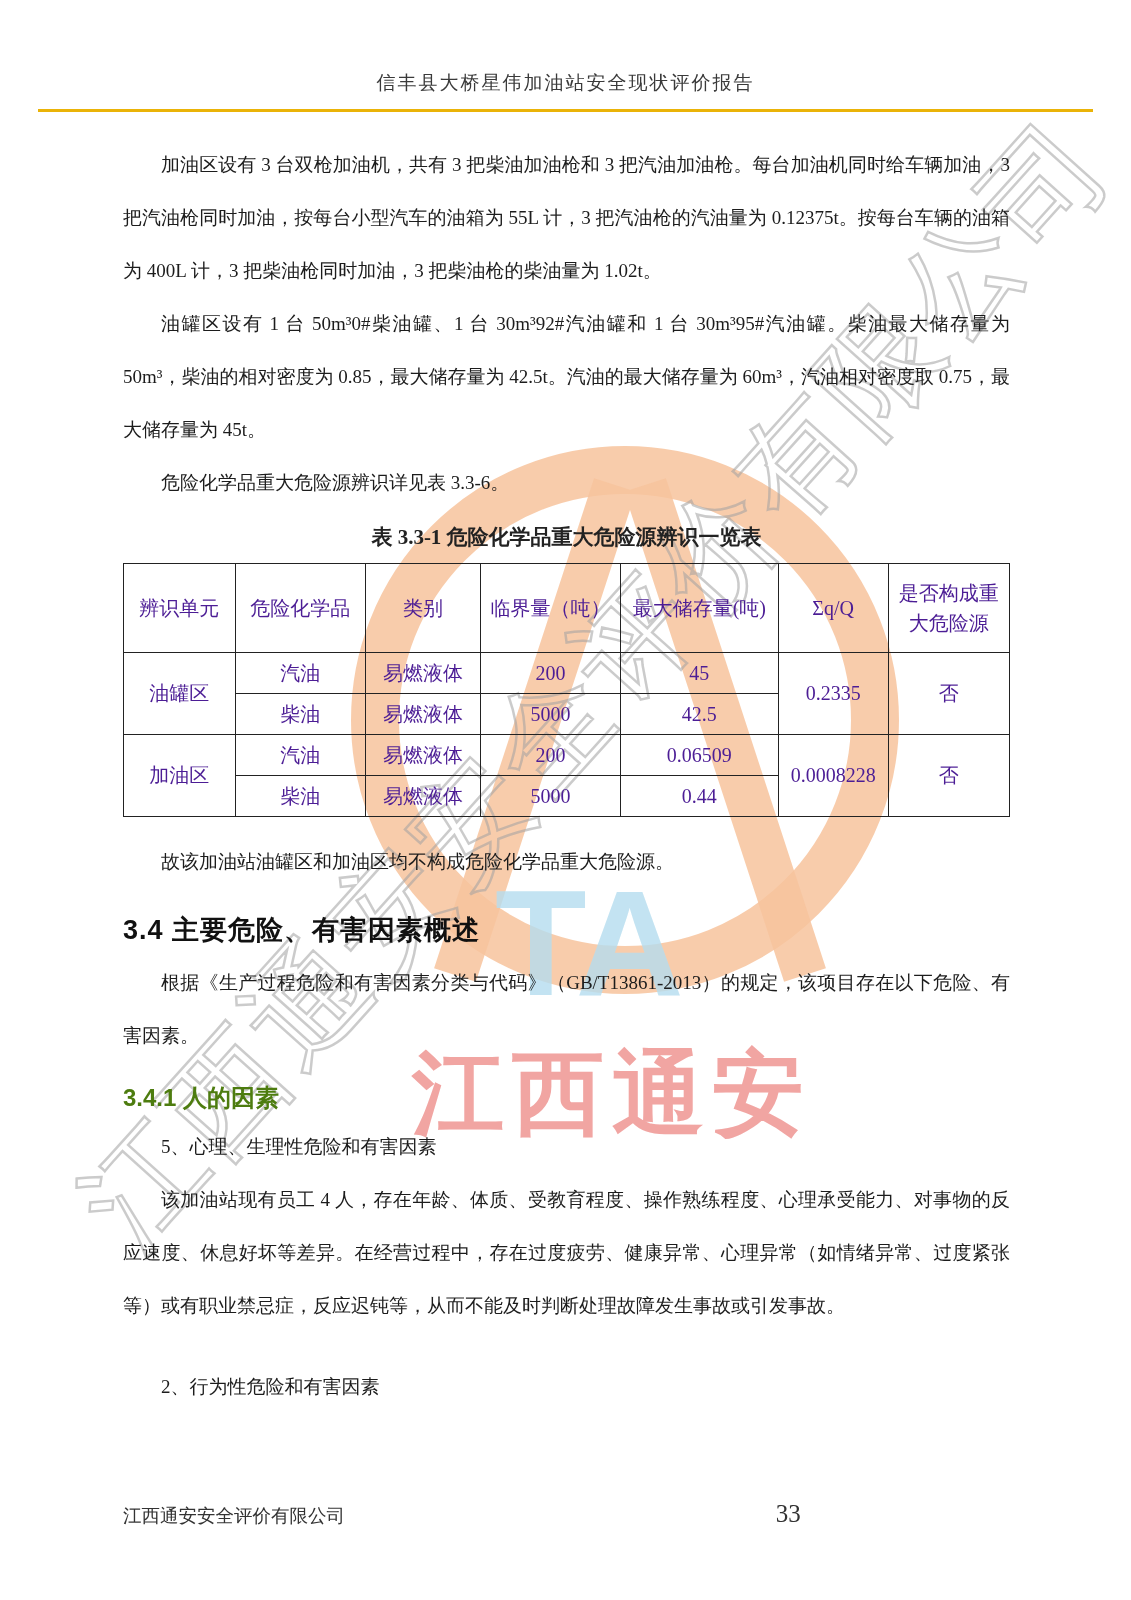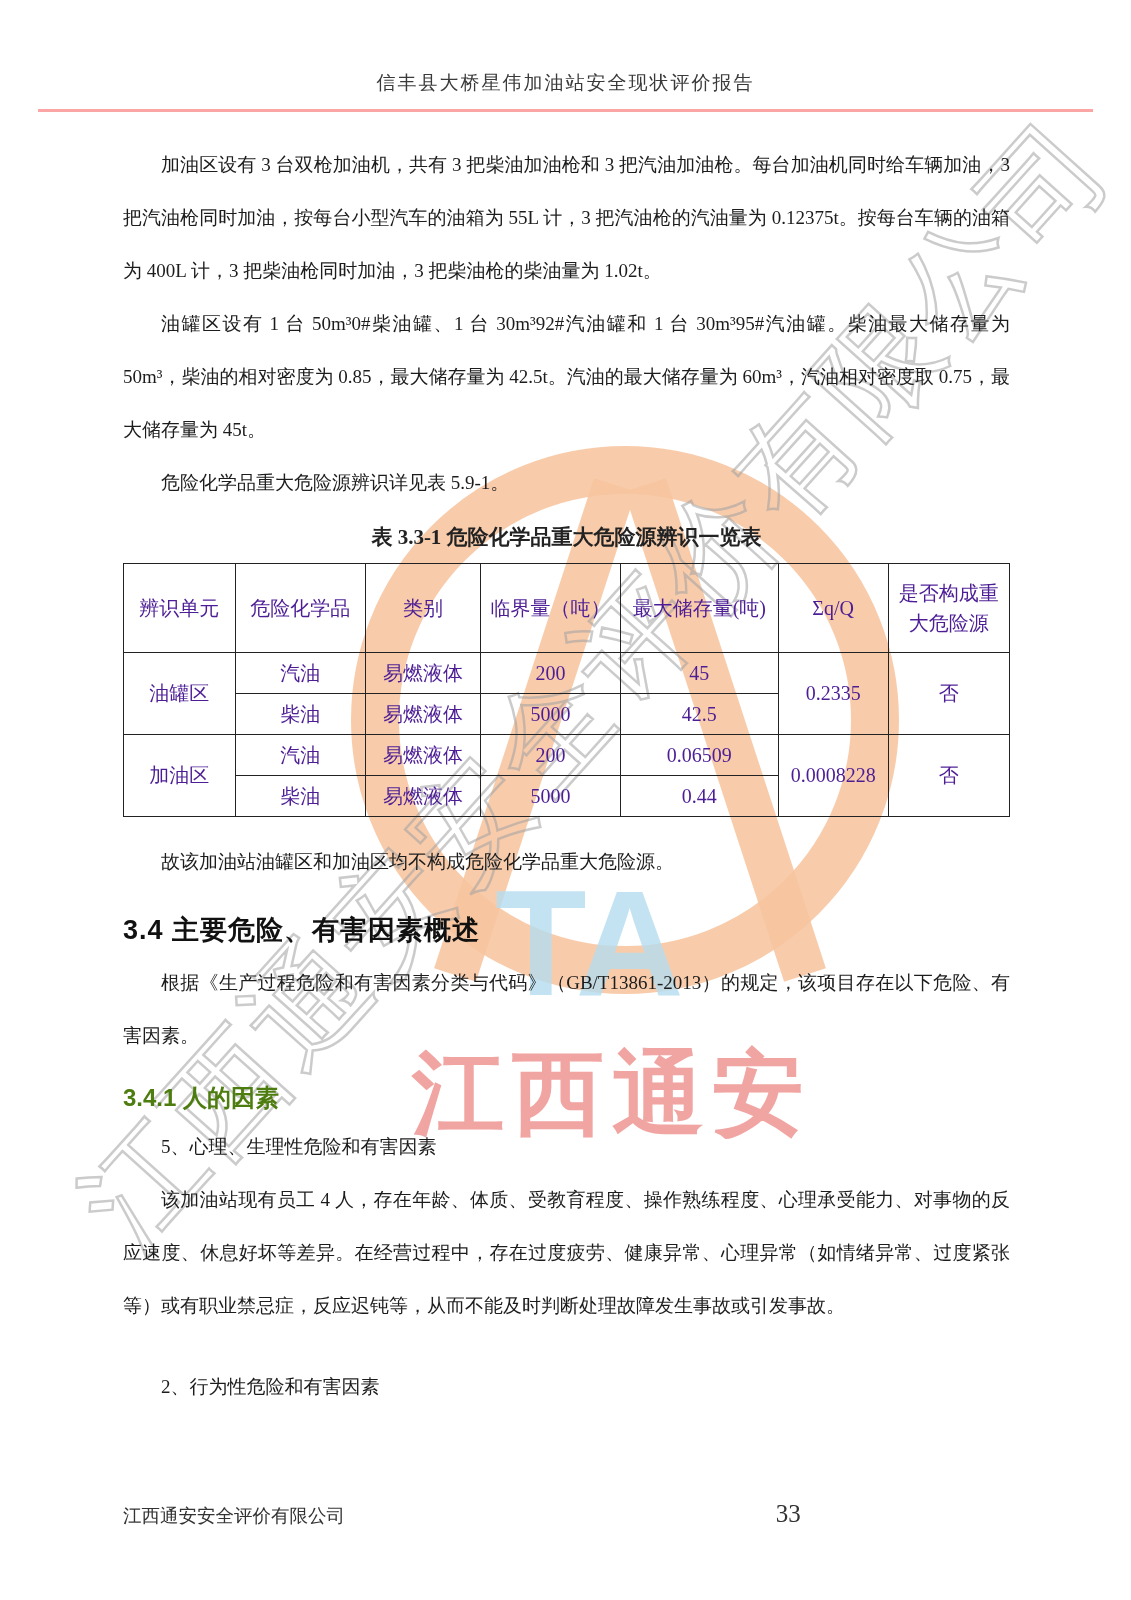--- a/index.html
+++ b/index.html
@@ -10,21 +10,21 @@
     background:#ffffff;
     overflow:hidden;
     font-family:"Liberation Serif","DejaVu Serif",serif;
     color:#1c1c1c;
   }
   
   .watermark-layer { position:absolute; inset:0; z-index:1; pointer-events:none; }
   
   .content-layer { position:relative; z-index:2; }
 
-  .page-header { margin:0 38px; padding-top:70px; border-bottom:3px solid #fca5a5; }
+  .page-header { margin:0 38px; padding-top:70px; border-bottom:3px solid #eab308; }
   .page-header .title {
     text-align:center; font-size:19px; letter-spacing:2px;
     color:#3a3a3a; padding-bottom:13px;
   }
 
   .body-area { padding:0 121px 0 123px; }
 
   p.bodytext {
     margin:0; font-size:19px; line-height:53px;
     text-align:justify; text-indent:2em; color:#1c1c1c;
@@ -94,21 +94,21 @@
     <div class="page-header">
       <div class="title">信丰县大桥星伟加油站安全现状评价报告</div>
     </div>
 
     <div class="body-area">
 
       <p class="bodytext first">加油区设有 3 台双枪加油机，共有 3 把柴油加油枪和 3 把汽油加油枪。每台加油机同时给车辆加油，3 把汽油枪同时加油，按每台小型汽车的油箱为 55L 计，3 把汽油枪的汽油量为 0.12375t。按每台车辆的油箱为 400L 计，3 把柴油枪同时加油，3 把柴油枪的柴油量为 1.02t。</p>
 
       <p class="bodytext">油罐区设有 1 台 50m³0#柴油罐、1 台 30m³92#汽油罐和 1 台 30m³95#汽油罐。柴油最大储存量为 50m³，柴油的相对密度为 0.85，最大储存量为 42.5t。汽油的最大储存量为 60m³，汽油相对密度取 0.75，最大储存量为 45t。</p>
 
-      <p class="bodytext">危险化学品重大危险源辨识详见表 5.9-1。</p>
+      <p class="bodytext">危险化学品重大危险源辨识详见表 3.3-6。</p>
 
       <div class="table-caption">表 3.3-1  危险化学品重大危险源辨识一览表</div>
 
       <table class="hazard-table">
         <colgroup>
           <col style="width:12.6%">
             <col style="width:14.7%">
             <col style="width:13%">
           <col style="width:15.8%">
             <col style="width:17.8%">

